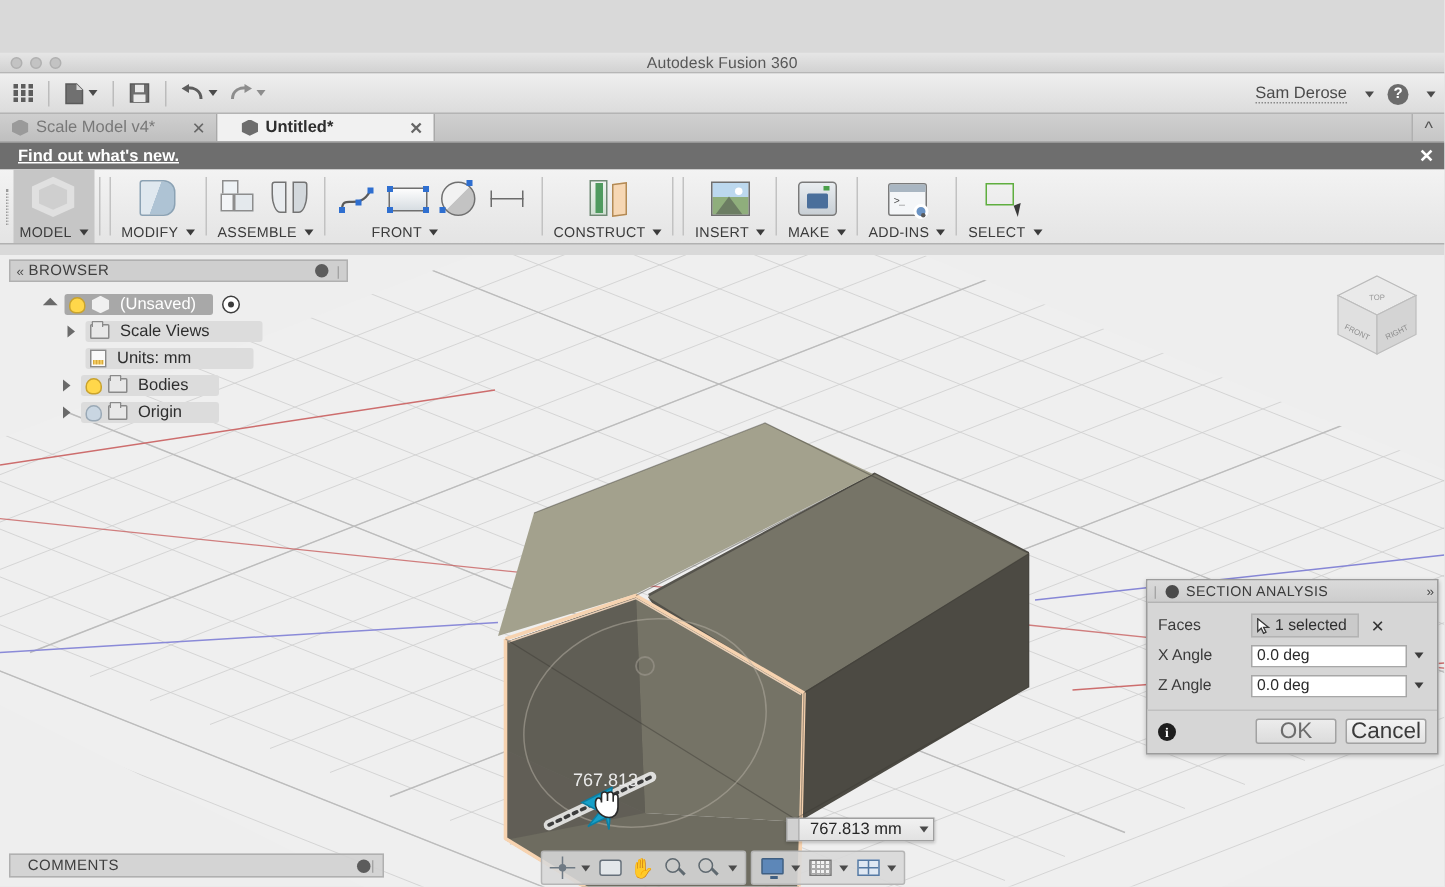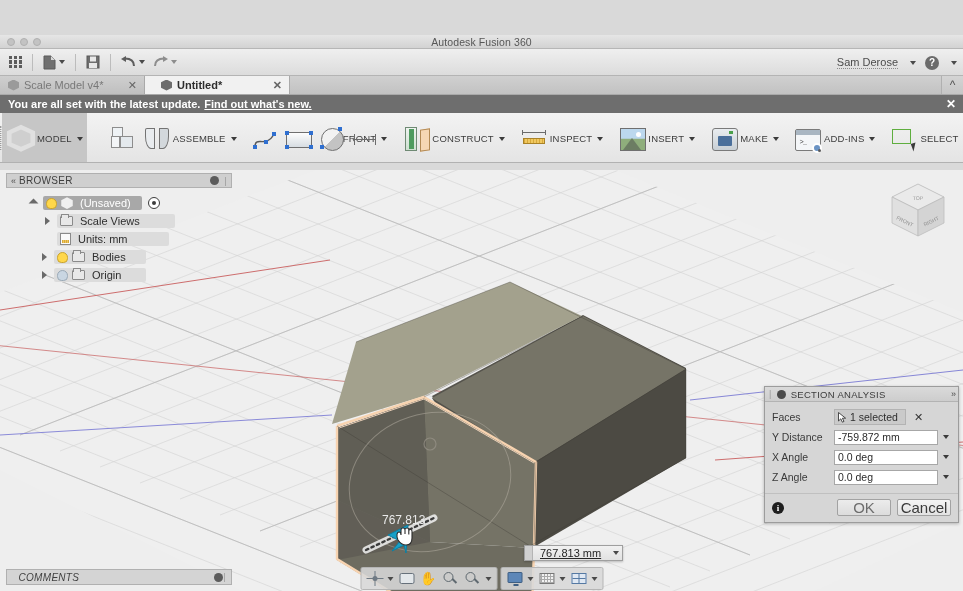--- a/index.html
+++ b/index.html
@@ -100,21 +100,21 @@
   
   .ribbon {
     height:50px;
     background: linear-gradient(#f3f3f3,#e4e4e4);
     border-bottom:1px solid #b1b1b1;
     display:flex; align-items:stretch; position:relative;
   }
   .ribgrip { width:9px; display:flex;align-items:center;justify-content:center; }
   .ribgrip i { width:2px;height:24px;border-left:1px dotted #9b9b9b;border-right:1px dotted #cfcfcf; }
   .ribgroup {
-    display:flex; align-items:center;
+    display:flex; flex-direction:column; align-items:center;
     padding:2px 4px 0 4px;
     position:relative;
   }
   .ribgroup.sel { background:#c6c6c6; }
   .ribicons { display:flex; align-items:flex-end; gap:2px; height:33px; }
   .riblabel {
     font-size:9.5px; color:#3b3b3b; letter-spacing:.2px;
     display:flex; align-items:center; gap:2px; height:14px;
     white-space:nowrap;
   }
@@ -251,24 +251,24 @@
   .trow .chip.hl { background:#dcdcdc; }
   .eye {
     width:12px;height:12px;border-radius:50%;
     border:1.5px solid #3d3d3d; background:#fff;
     display:flex;align-items:center;justify-content:center; flex:none;
   }
   .eye i{ width:4px;height:4px;border-radius:50%;background:#3d3d3d; }
 
   
   .comments {
-    position:absolute; left:6px; bottom:41px; width:226px; height:16px;
+    position:absolute; left:6px; bottom:41px; width:250px; height:16px;
     background:rgba(208,208,208,.9); border:1px solid #b0b0b0;
     display:flex;align-items:center; padding:0 5px;
-    font-size:10px; color:#3f3f3f; letter-spacing:.3px;font-style:italic;
+    font-size:10px; color:#3f3f3f; letter-spacing:.3px;
   }
   .comments .lbl{flex:1;padding-left:6px;}
 
   
   .navbar {
     position:absolute; left:50%; transform:translateX(-50%);
     bottom:36px;
     display:flex; align-items:center; gap:3px;
   }
   .navgrp {
@@ -360,21 +360,21 @@
 
   
   .dimfield {
     position:absolute; left:524px; top:375px;
     display:flex; align-items:center;
     background:linear-gradient(#f1f1f1,#e2e2e2);
     border:1px solid #9f9f9f; box-shadow:0 1px 2px rgba(0,0,0,.22);
     height:16px; padding:0 2px 0 0; z-index:35;
   }
   .dimfield .grab{width:8px;height:14px;background:#d0d0d0;border-right:1px solid #b4b4b4;}
-  .dimfield .dval{ padding:0 7px; font-size:11px; color:#262626;text-decoration:underline; }
+  .dimfield .dval{ padding:0 7px; font-size:11px; color:#262626; }
   .dimfield .ddrop{width:12px;display:flex;align-items:center;justify-content:center;}
 
   
   .timeline {
     position:absolute; left:0; right:0; bottom:0; height:33px;
     background:linear-gradient(#e4e4e4,#d4d4d4);
     border-top:1px solid #b0b0b0;
     display:flex; align-items:center; padding:0 8px;
   }
   .tl-nav{ display:flex; align-items:center; gap:10px; margin-right:18px; }
@@ -484,21 +484,20 @@
     <div class="tab active">
       <span class="tabcube"></span>
       <span class="tabname">Untitled*</span>
       <span class="tabclose">✕</span>
     </div>
     <div class="tabs-spacer"></div>
     <div class="collapse-chev">^</div>
   </div>
 
   <div class="notifbar">
-    <span>You are all set with the latest update.</span>
     <a href="#">Find out what's new.</a>
     <span class="notif-close">✕</span>
   </div>
 
   <div class="ribbon">
     <div class="ribgrip">
         <i></i>
       </div>
 
     <div class="ribgroup sel">
@@ -509,20 +508,31 @@
         </div>
       <div class="riblabel">
           <span>MODEL</span>
           <span class="caret"></span>
         </div>
     </div>
     <div class="ribsep"></div>
 
     <div class="ribsep"></div>
 
+    <div class="ribgroup">
+      <div class="ribicons">
+          <div class="ribicon">
+            <div class="ic-modify"></div>
+          </div>
+        </div>
+      <div class="riblabel">
+          <span>MODIFY</span>
+          <span class="caret"></span>
+        </div>
+    </div>
     <div class="ribsep"></div>
 
     <div class="ribgroup">
       <div class="ribicons">
         <div class="ribicon">
             <div class="ic-assemble">
               <i class="a1"></i>
               <i class="a3"></i>
               <i class="a2"></i>
             </div>
@@ -592,36 +602,20 @@
             </div>
           </div>
         </div>
       <div class="riblabel">
           <span>CONSTRUCT</span>
           <span class="caret"></span>
         </div>
     </div>
     <div class="ribsep"></div>
 
-    <div class="ribgroup">
-      <div class="ribicons">
-          <div class="ribicon">
-            <div class="ic-inspect">
-              <i class="l"></i>
-              <i class="e" style="left:1px"></i>
-              <i class="e" style="right:1px"></i>
-              <i class="b"></i>
-            </div>
-          </div>
-        </div>
-      <div class="riblabel">
-          <span>INSPECT</span>
-          <span class="caret"></span>
-        </div>
-    </div>
     <div class="ribsep"></div>
 
     <div class="ribgroup">
       <div class="ribicons">
           <div class="ribicon">
             <div class="ic-insert">
               <i class="sun"></i>
               <i class="mt"></i>
             </div>
           </div>
@@ -955,31 +949,20 @@
                   <svg width="9" height="11" viewBox="0 0 9 11">
                       <path d="M0.5 0.5 L0.5 9 L2.8 6.8 L4.4 10.2 L6 9.4 L4.4 6.2 L7.6 6.2 z" fill="#fff" stroke="#3a3a3a" stroke-width="0.9"></path>
                     </svg>
                 </span>
                 <span>1 selected</span>
               </span>
               <span class="xbtn">✕</span>
             </span>
           </div>
 
-          <div class="frow">
-            <span class="flabel">Y Distance</span>
-            <span class="fctl">
-              <span class="inputbox">
-                <span class="val">-759.872 mm</span>
-              </span>
-              <span class="dd">
-                  <span class="caret"></span>
-                </span>
-            </span>
-          </div>
 
           <div class="frow">
             <span class="flabel">X Angle</span>
             <span class="fctl">
               <span class="inputbox">
                 <span class="val">0.0 deg</span>
               </span>
               <span class="dd">
                   <span class="caret"></span>
                 </span>

